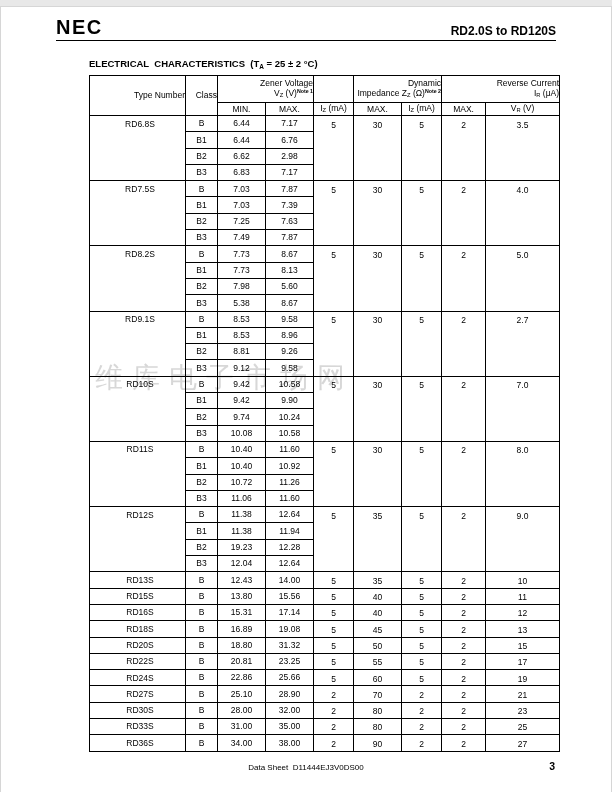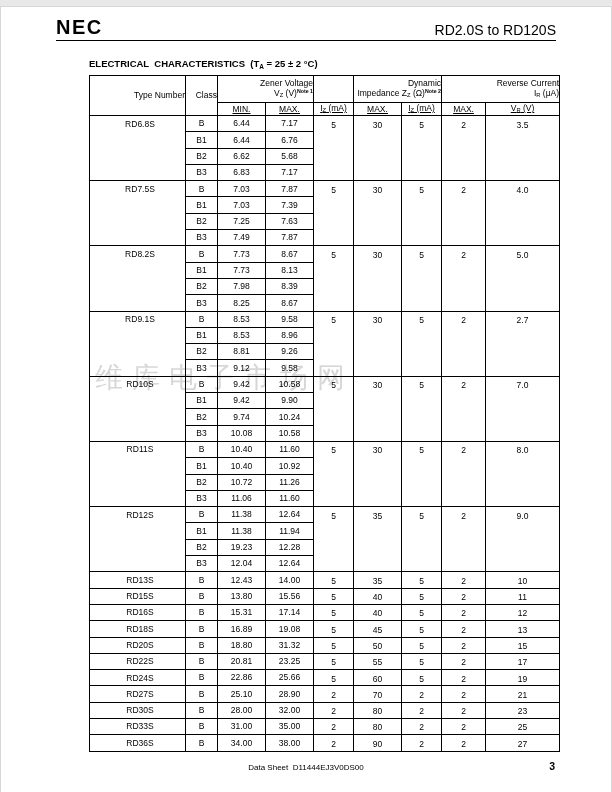--- a/index.html
+++ b/index.html
@@ -25,22 +25,22 @@
     justify-content: space-between;
     align-items: flex-end;
   }
   .nec-logo {
     font-weight: 900;
     font-size: 20px;
     letter-spacing: 1.5px;
     line-height: 1;
   }
   .doc-title {
-    font-weight: normal;
-    font-size: 14px;
+    font-weight: bold;
+    font-size: 12px;
     line-height: 1;
   }
   .header-rule {
     position: absolute;
     left: 55px;
     right: 55px;
     top: 33px;
     border-top: 1.6px solid #000;
   }
   .section-title {
@@ -63,21 +63,21 @@
     font-size: 8.5px;
   }
   .spec-table th, .spec-table td {
     border: 1px solid #000;
     padding: 0;
     text-align: center;
     font-weight: normal;
     line-height: 1.25;
   }
   .spec-table thead tr.h1 th { height: 27px; text-align: right; }
-  .spec-table thead tr.h2 th { height: 13px; text-decoration: underline; }
+  .spec-table thead tr.h2 th { height: 13px; }
   .spec-table td { height: 16.3px; }
   td.type-cell {
     text-align: center;
     vertical-align: top;
     padding: 2.5px 0 0 5px;
   }
   td.span-top {
     vertical-align: top;
     padding-top: 3.5px;
   }
@@ -177,21 +177,21 @@
           <td rowspan="4" class="span-top">3.5</td>
         </tr>
         <tr>
           <td>B1</td>
           <td>6.44</td>
           <td>6.76</td>
         </tr>
         <tr>
           <td>B2</td>
           <td>6.62</td>
-          <td>5.68</td>
+          <td>2.98</td>
         </tr>
         <tr>
           <td>B3</td>
           <td>6.83</td>
           <td>7.17</td>
         </tr>
         <tr>
           <td rowspan="4" class="type-cell">RD7.5S</td>
           <td>B</td>
           <td>7.03</td>
@@ -229,25 +229,25 @@
           <td rowspan="4" class="span-top">5.0</td>
         </tr>
         <tr>
           <td>B1</td>
           <td>7.73</td>
           <td>8.13</td>
         </tr>
         <tr>
           <td>B2</td>
           <td>7.98</td>
-          <td>8.39</td>
-        </tr>
-        <tr>
-          <td>B3</td>
-          <td>8.25</td>
+          <td>5.60</td>
+        </tr>
+        <tr>
+          <td>B3</td>
+          <td>5.38</td>
           <td>8.67</td>
         </tr>
         <tr>
           <td rowspan="4" class="type-cell">RD9.1S</td>
           <td>B</td>
           <td>8.53</td>
           <td>9.58</td>
           <td rowspan="4" class="span-top">5</td>
           <td rowspan="4" class="span-top">30</td>
           <td rowspan="4" class="span-top">5</td>

